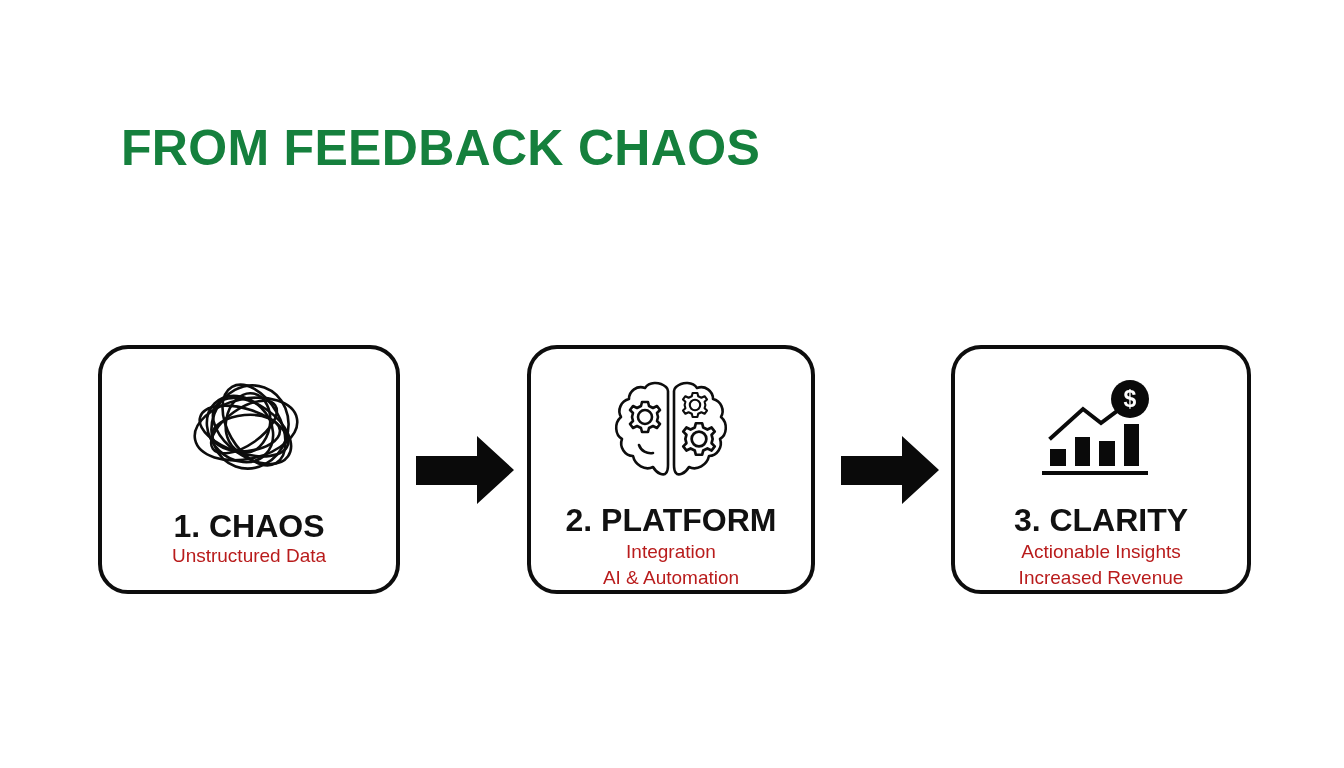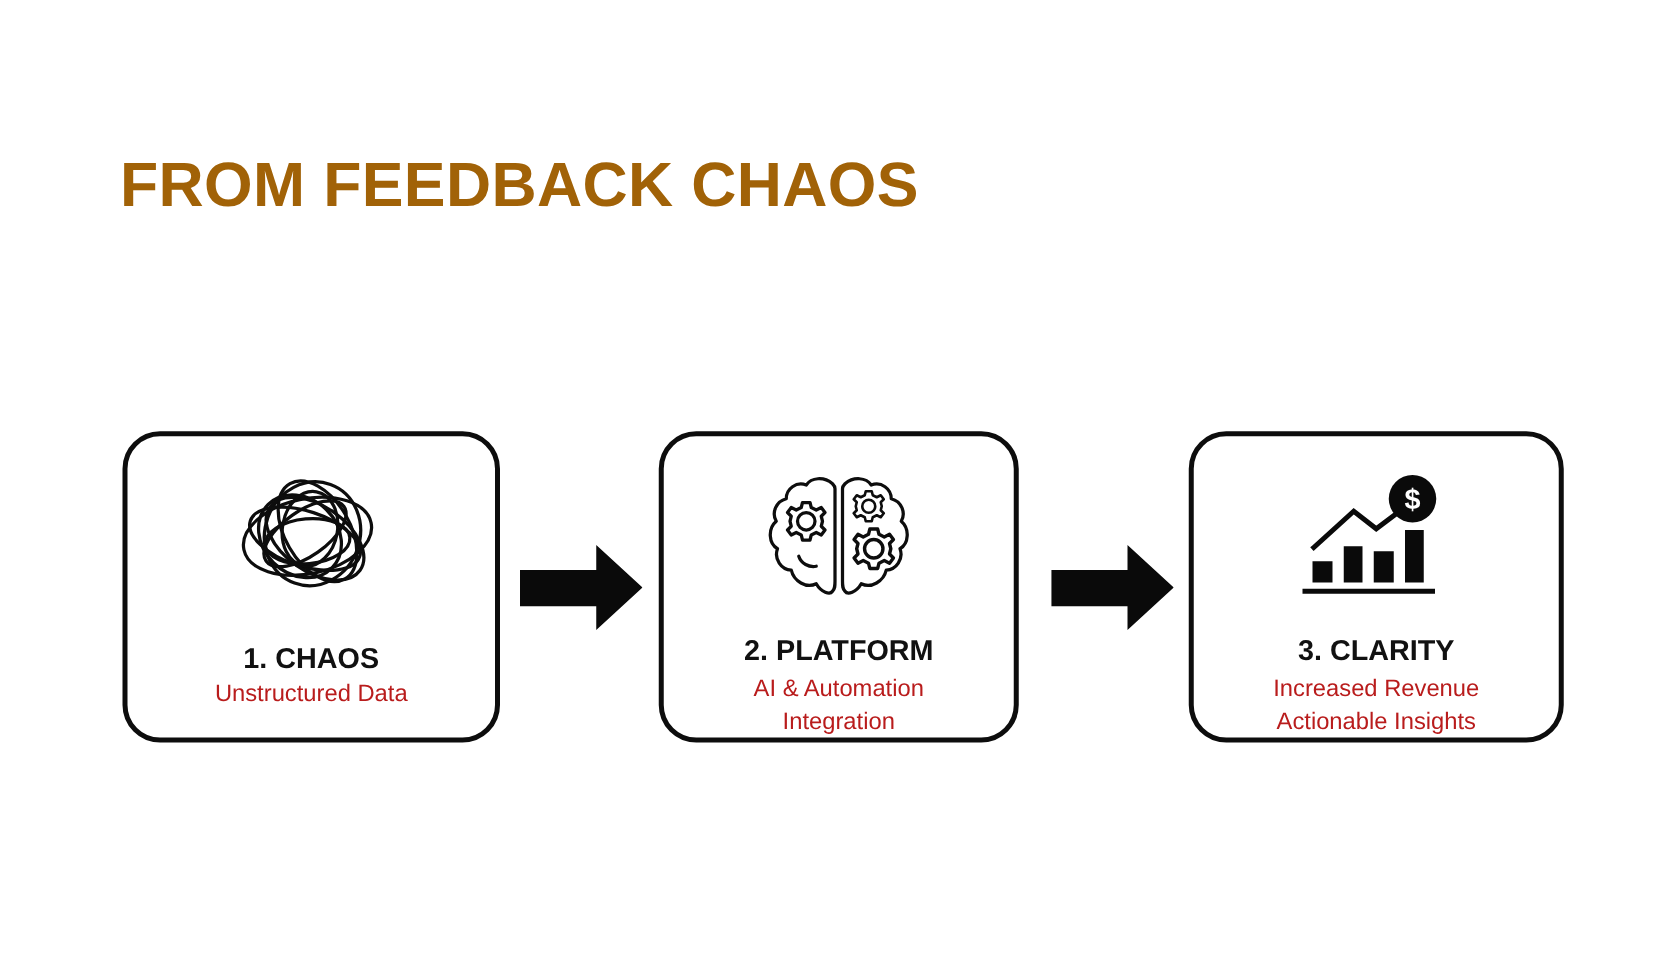--- a/index.html
+++ b/index.html
@@ -10,29 +10,29 @@
     body {
       width: 1344px;
       height: 768px;
       position: relative;
       overflow: hidden;
       font-family: "Liberation Sans", sans-serif;
       color: #111111;
     }
     .title {
       position: absolute;
-      left: 96px;
+      left: 121px;
       top: 118px;
       margin: 0;
       font-family: "Liberation Sans", sans-serif;
       font-weight: 700;
       font-size: 50px;
       line-height: 60px;
       letter-spacing: 0.3px;
-      color: #a16207;
+      color: #15803d;
     }
     .title span { display: block; white-space: nowrap; }
 
     .step-box {
       position: absolute;
       top: 345px;
       height: 249px;
       box-sizing: border-box;
       border: 4px solid #0d0d0d;
       border-radius: 30px;
@@ -46,21 +46,21 @@
       position: absolute;
       left: 50%;
       transform: translateX(-50%);
     }
     .step-label {
       position: absolute;
       left: 0; right: 0;
       text-align: center;
       font-family: "Liberation Sans", sans-serif;
       font-weight: 700;
-      font-size: 23px;
+      font-size: 32px;
       line-height: 28px;
       color: #111111;
       white-space: nowrap;
     }
     .step-desc {
       position: absolute;
       left: 0; right: 0;
       text-align: center;
       font-family: "Liberation Sans", sans-serif;
       font-weight: 400;
@@ -139,22 +139,22 @@
       <path d="M-3 -15 L3 -15 L4 -11 L8 -9 L12 -11 L15 -7 L12 -4 L13 0 L12 4 L15 7 L12 11 L8 9 L4 11 L3 15 L-3 15 L-4 11 L-8 9 L-12 11 L-15 7 L-12 4 L-13 0 L-12 -4 L-15 -7 L-12 -11 L-8 -9 L-4 -11 Z"></path>
     </g>
 
     <g transform="translate(88 60) scale(1.05)">
       <circle r="7"></circle>
       <path d="M-3 -15 L3 -15 L4 -11 L8 -9 L12 -11 L15 -7 L12 -4 L13 0 L12 4 L15 7 L12 11 L8 9 L4 11 L3 15 L-3 15 L-4 11 L-8 9 L-12 11 L-15 7 L-12 4 L-13 0 L-12 -4 L-15 -7 L-12 -11 L-8 -9 L-4 -11 Z"></path>
     </g>
   </svg>
   <div class="step-label">2. PLATFORM</div>
   <div class="step-desc">
+    <span>Integration</span>
     <span>AI &amp; Automation</span>
-    <span>Integration</span>
   </div>
 </div>
 
 <svg class="arrow" id="arrow2" viewBox="0 0 98 68">
   <polygon points="0,20 61,20 61,0 98,34 61,68 61,49 0,49" fill="#0a0a0a"></polygon>
 </svg>
 
 <div class="step-box" id="box3">
   <svg class="step-icon" width="120" height="104" viewBox="0 0 120 104" fill="none">
 
@@ -167,16 +167,16 @@
 
     <rect x="1" y="92" width="106" height="4" fill="#0a0a0a"></rect>
 
     <g>
       <circle cx="89" cy="20" r="19" fill="#0a0a0a"></circle>
       <text x="89" y="28" text-anchor="middle" fill="#ffffff" font-family="Liberation Sans, sans-serif" font-weight="700" font-size="23">$</text>
     </g>
   </svg>
   <div class="step-label">3. CLARITY</div>
   <div class="step-desc">
+    <span>Actionable Insights</span>
     <span>Increased Revenue</span>
-    <span>Actionable Insights</span>
   </div>
 </div>
 
 </body></html>

